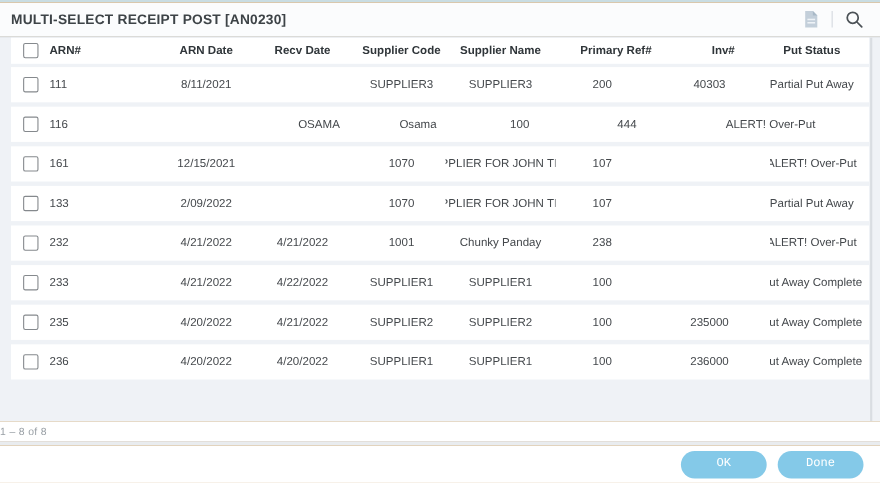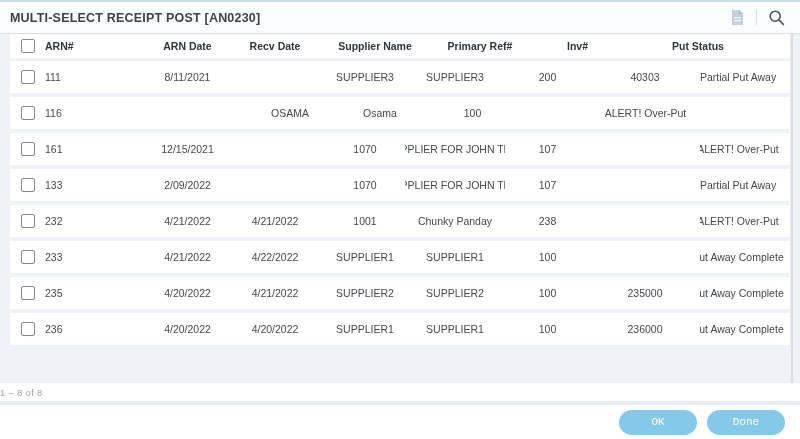--- a/index.html
+++ b/index.html
@@ -112,20 +112,21 @@
 
   <div class="table-area">
     <div class="header-row">
       <div class="cell cbcell">
         <span class="checkbox"></span>
       </div>
 
     <div class="cell col-0">ARN#</div>
         <div class="cell col-1">ARN Date</div>
         <div class="cell col-2">Recv Date</div>
+        <div class="cell col-3">Supplier Code</div>
         <div class="cell col-4">Supplier Name</div>
         <div class="cell col-6">Primary Ref#</div>
         <div class="cell col-5">Inv#</div>
         <div class="cell col-7">Put Status</div>
       </div>
     <div>
 
     <div class="trow">
           <div class="cell cbcell">
             <span class="checkbox"></span>
@@ -141,20 +142,21 @@
         </div>
         <div class="trow">
           <div class="cell cbcell">
             <span class="checkbox"></span>
           </div>
           <div class="cell col-0">116</div>
           <div class="cell col-2"></div>
           <div class="cell col-3">OSAMA</div>
           <div class="cell col-4">Osama</div>
           <div class="cell col-5">100</div>
+          <div class="cell col-6">444</div>
           <div class="cell col-7">ALERT! Over-Put</div>
         </div>
         <div class="trow">
           <div class="cell cbcell">
             <span class="checkbox"></span>
           </div>
           <div class="cell col-0">161</div>
           <div class="cell col-1">12/15/2021</div>
           <div class="cell col-2"></div>
           <div class="cell col-3">1070</div>

